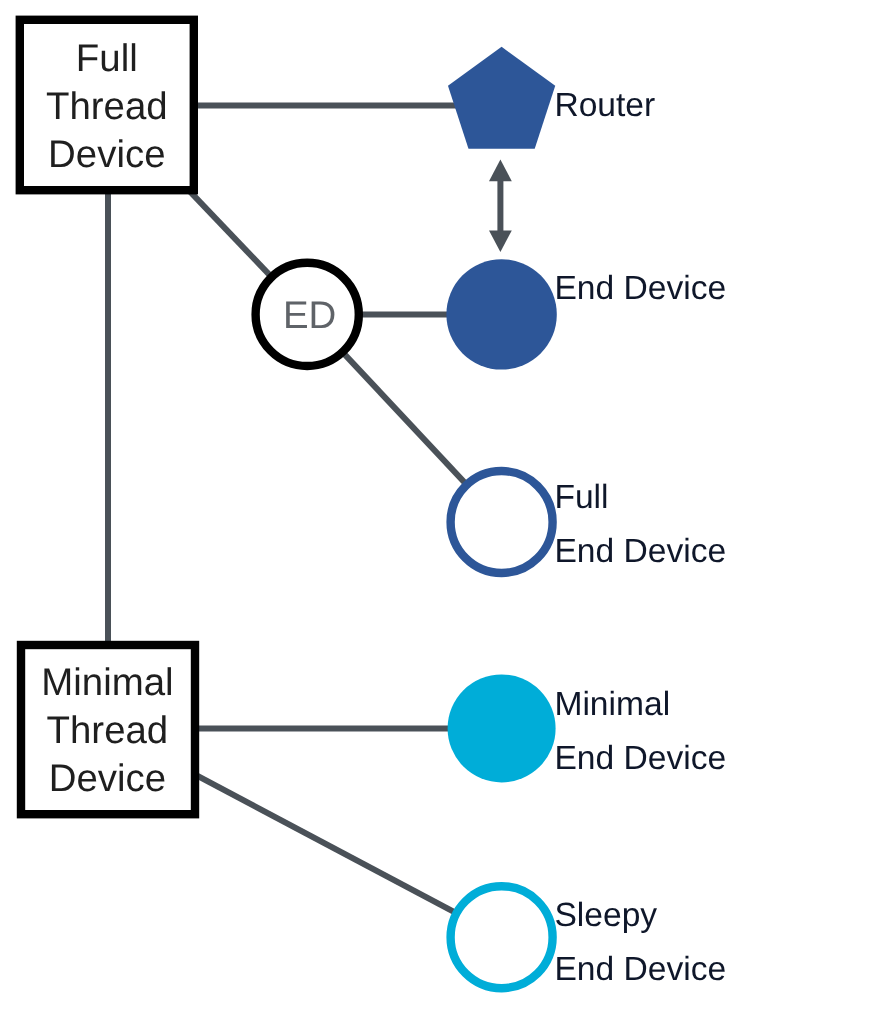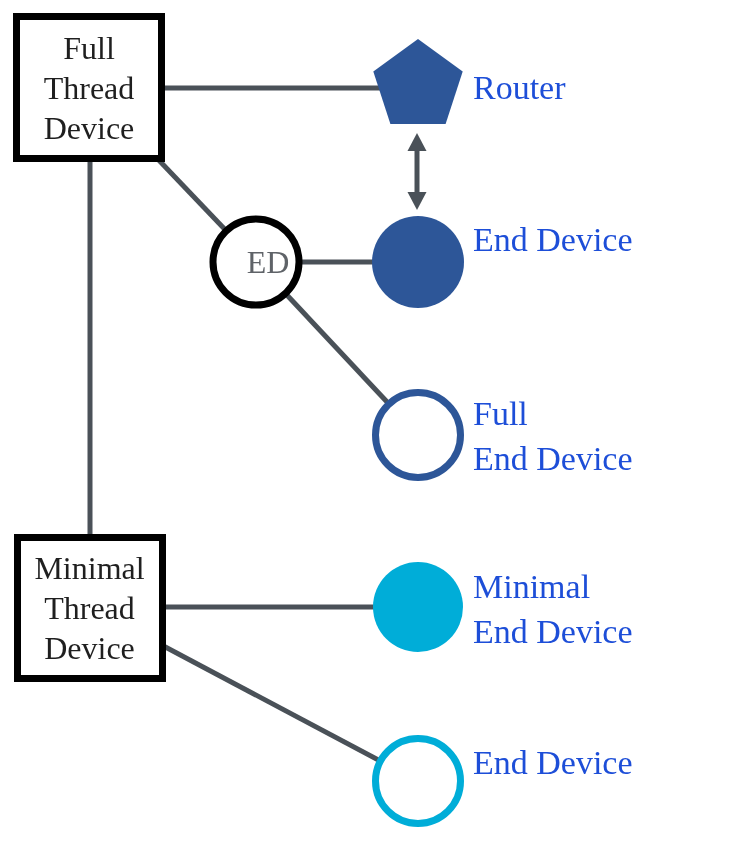--- a/index.html
+++ b/index.html
@@ -1,43 +1,43 @@
 <!DOCTYPE html>
 <html><head>
 <meta charset="utf-8">
 <style>
   html,body { margin:0; padding:0; background:#ffffff; }
   .canvas {
     position:relative;
     width:740px; height:844px;
     background:#ffffff;
-    font-family:Liberation Serif, serif;
+    font-family:Liberation Sans, sans-serif;
     overflow:hidden;
   }
   svg.layer { position:absolute; left:0; top:0; width:740px; height:844px; }
   .connector { stroke:#4A5158; stroke-width:5; fill:none; }
   .arrow-part { fill:#4A5158; }
   .node-label {
-    position:absolute; left:473px;
-    color:#1d4ed8; font-size:34px; line-height:45px;
+    position:absolute; left:462px;
+    color:#0f172a; font-size:28px; line-height:45px;
     white-space:nowrap;
   }
   .node-label span { display:block; }
   .box-label {
     position:absolute;
     display:flex; flex-direction:column;
     align-items:center; justify-content:center;
     color:#1F1F1F; font-size:32px; line-height:40px;
     text-align:center;
   }
   .box-label span { display:block; }
   .ftd-label { left:13px; top:13px; width:152px; height:149px; }
   .mtd-label { left:13px; top:534px; width:153px; height:148px; }
   .ed-label {
-    position:absolute; left:228px; top:240px; width:80px;
+    position:absolute; left:218px; top:240px; width:80px;
     text-align:center; color:#5F6368; font-size:32px; line-height:44px;
   }
 </style>
 </head>
 <body>
 
 <div class="canvas">
 
   <svg class="layer" viewBox="0 0 740 844" xmlns="http://www.w3.org/2000/svg">
 
@@ -97,16 +97,17 @@
     <span>Full</span>
     <span>End Device</span>
   </div>
 
   <div class="node-label" style="top:564px;">
     <span>Minimal</span>
     <span>End Device</span>
   </div>
 
   <div class="node-label" style="top:740px;">
+    <span>Sleepy</span>
     <span>End Device</span>
   </div>
 
 </div>
 
 </body></html>

